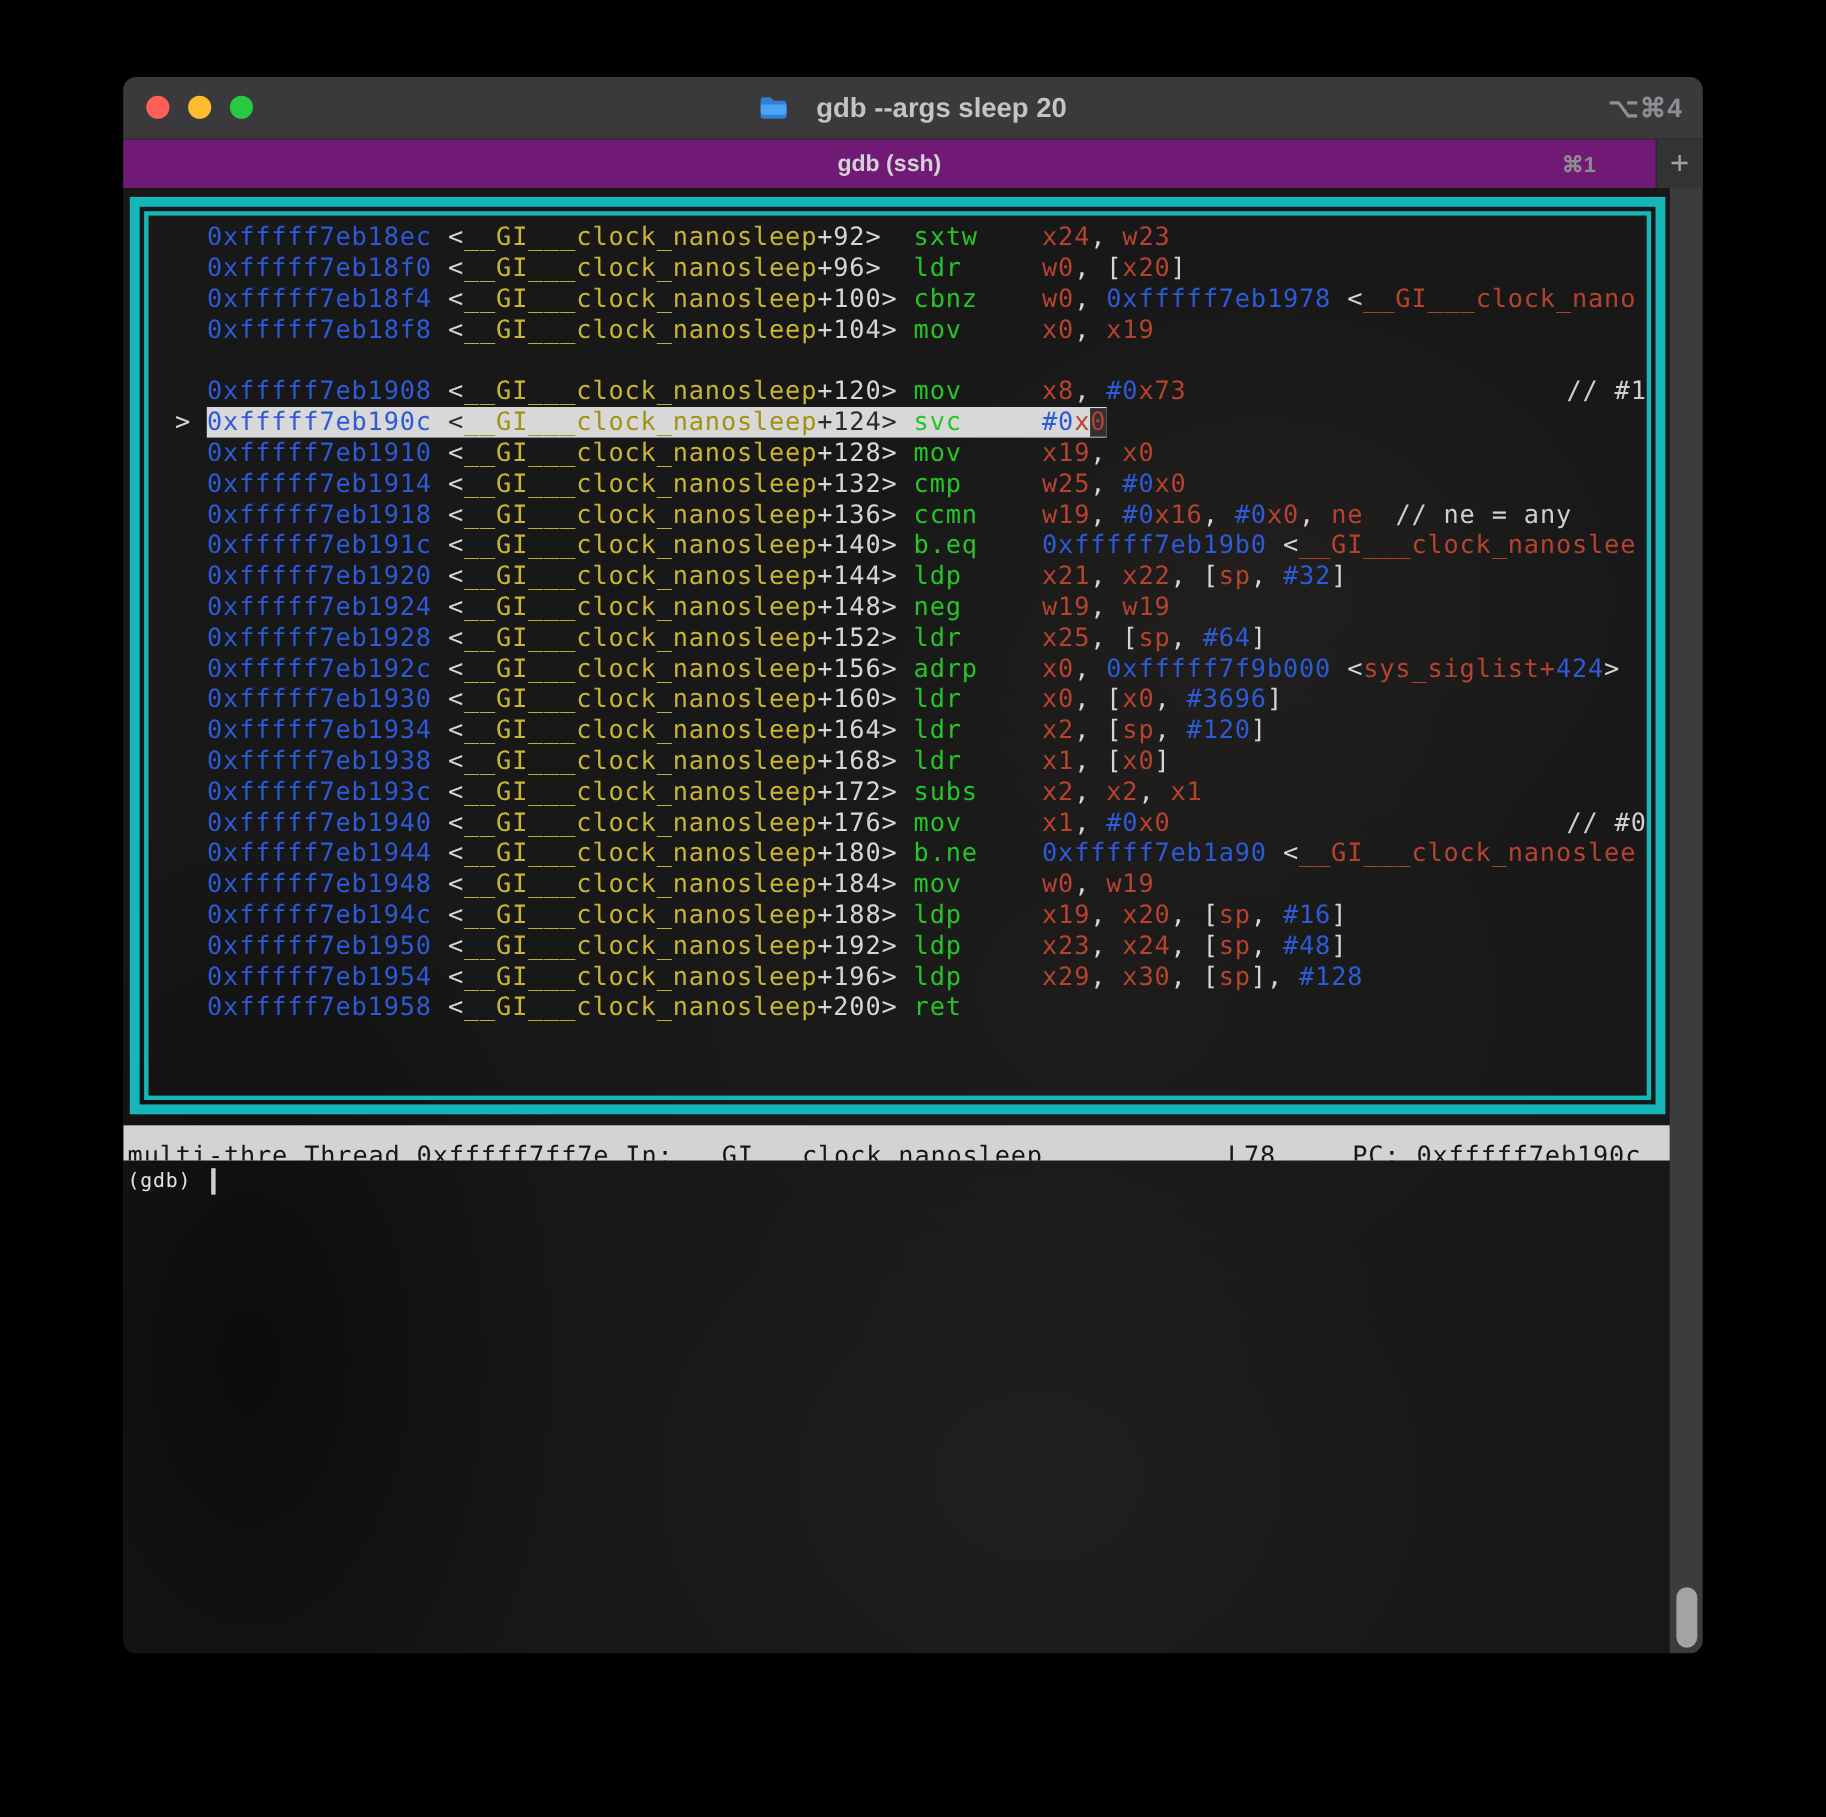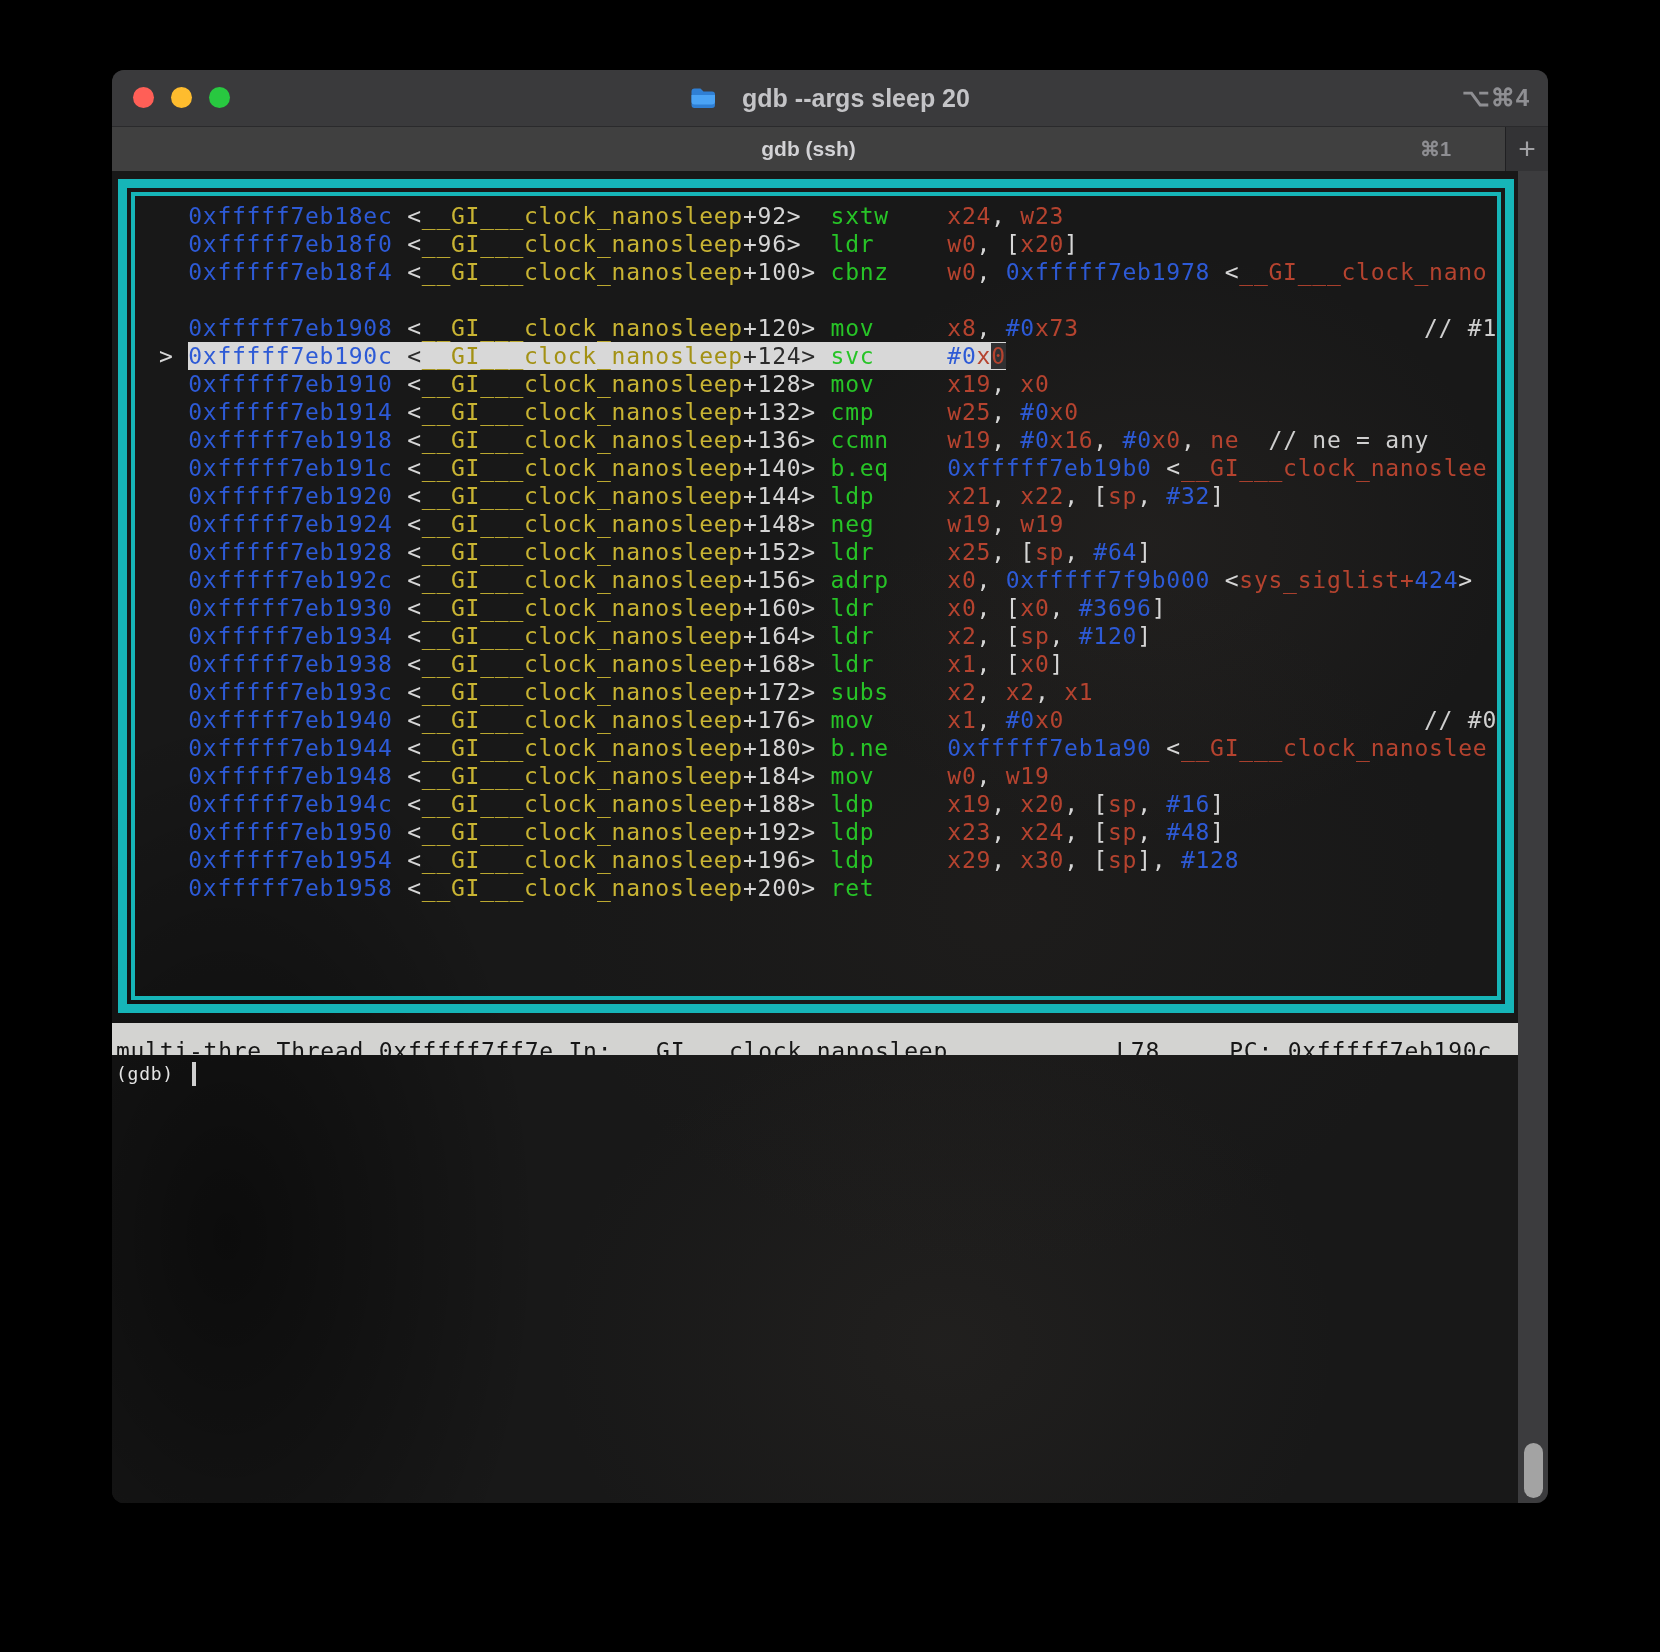--- a/index.html
+++ b/index.html
@@ -28,21 +28,21 @@
     color:#c4c4c7;font-size:25px;font-weight:700;
   }
   .title-right{
     position:absolute;right:18px;top:0;height:56px;display:flex;align-items:center;
     color:#8f8f93;font-size:24px;font-weight:600;letter-spacing:1px;
   }
   
   .tabbar{height:44px;background:#2e2e30;flex:0 0 auto;display:flex;}
   .tab{
     flex:1;position:relative;display:flex;align-items:center;justify-content:center;
-    background:#404040;
+    background:#701a75;
   }
   .tab-label{color:#d2d2d5;font-size:21px;font-weight:700;}
   .tab-shortcut{
     position:absolute;right:54px;color:#8e8e92;font-size:20px;font-weight:600;
   }
   .newtab{
     width:42px;flex:0 0 auto;border-left:1px solid #202022;background:#333335;
     display:flex;align-items:center;justify-content:center;
     color:#a2a2a5;font-size:30px;font-weight:300;line-height:1;
   }
@@ -140,20 +140,21 @@
     </div>
   </div>
 
   <div class="term">
 
     <div class="tui">
       <div class="tui-inner">
           <div class="asm-line"><span class="mk">  </span><span class="lb"><span class="a">0xfffff7eb18ec</span><span class="w"> </span><span class="w">&lt;</span><span class="y">__GI___clock_nanosleep</span><span class="w">+92&gt;</span><span class="w">  </span><span class="mn">sxtw    </span><span class="r">x24</span><span class="w">, </span><span class="r">w23</span></span></div>
           <div class="asm-line"><span class="mk">  </span><span class="lb"><span class="a">0xfffff7eb18f0</span><span class="w"> </span><span class="w">&lt;</span><span class="y">__GI___clock_nanosleep</span><span class="w">+96&gt;</span><span class="w">  </span><span class="mn">ldr     </span><span class="r">w0</span><span class="w">, [</span><span class="r">x20</span><span class="w">]</span></span></div>
           <div class="asm-line"><span class="mk">  </span><span class="lb"><span class="a">0xfffff7eb18f4</span><span class="w"> </span><span class="w">&lt;</span><span class="y">__GI___clock_nanosleep</span><span class="w">+100&gt;</span><span class="w"> </span><span class="mn">cbnz    </span><span class="r">w0</span><span class="w">, </span><span class="b">0xfffff7eb1978</span><span class="w"> &lt;</span><span class="r">__GI___clock_nano</span></span></div>
+          <div class="asm-line"><span class="mk">  </span><span class="lb"><span class="a">0xfffff7eb18f8</span><span class="w"> </span><span class="w">&lt;</span><span class="y">__GI___clock_nanosleep</span><span class="w">+104&gt;</span><span class="w"> </span><span class="mn">mov     </span><span class="r">x0</span><span class="w">, </span><span class="r">x19</span></span></div>
           <div class="asm-line"><span class="mk">  </span></div>
           <div class="asm-line"><span class="mk">  </span><span class="lb"><span class="a">0xfffff7eb1908</span><span class="w"> </span><span class="w">&lt;</span><span class="y">__GI___clock_nanosleep</span><span class="w">+120&gt;</span><span class="w"> </span><span class="mn">mov     </span><span class="r">x8</span><span class="w">, </span><span class="b">#0</span><span class="r">x73</span></span><span class="crt">// #1</span></div>
           <div class="asm-line"><span class="mk">&gt; </span><span class="lb hl"><span class="a">0xfffff7eb190c</span><span class="w"> </span><span class="hd">&lt;</span><span class="yh">__GI___clock_nanosleep</span><span class="hd">+124&gt;</span><span class="hd"> </span><span class="mn">svc     </span><span class="b">#0</span><span class="r">x</span><span class="cur">0</span></span></div>
           <div class="asm-line"><span class="mk">  </span><span class="lb"><span class="a">0xfffff7eb1910</span><span class="w"> </span><span class="w">&lt;</span><span class="y">__GI___clock_nanosleep</span><span class="w">+128&gt;</span><span class="w"> </span><span class="mn">mov     </span><span class="r">x19</span><span class="w">, </span><span class="r">x0</span></span></div>
           <div class="asm-line"><span class="mk">  </span><span class="lb"><span class="a">0xfffff7eb1914</span><span class="w"> </span><span class="w">&lt;</span><span class="y">__GI___clock_nanosleep</span><span class="w">+132&gt;</span><span class="w"> </span><span class="mn">cmp     </span><span class="r">w25</span><span class="w">, </span><span class="b">#0</span><span class="r">x0</span></span></div>
           <div class="asm-line"><span class="mk">  </span><span class="lb"><span class="a">0xfffff7eb1918</span><span class="w"> </span><span class="w">&lt;</span><span class="y">__GI___clock_nanosleep</span><span class="w">+136&gt;</span><span class="w"> </span><span class="mn">ccmn    </span><span class="r">w19</span><span class="w">, </span><span class="b">#0</span><span class="r">x16</span><span class="w">, </span><span class="b">#0</span><span class="r">x0</span><span class="w">, </span><span class="r">ne</span><span class="c">  // ne = any</span></span></div>
           <div class="asm-line"><span class="mk">  </span><span class="lb"><span class="a">0xfffff7eb191c</span><span class="w"> </span><span class="w">&lt;</span><span class="y">__GI___clock_nanosleep</span><span class="w">+140&gt;</span><span class="w"> </span><span class="mn">b.eq    </span><span class="b">0xfffff7eb19b0</span><span class="w"> &lt;</span><span class="r">__GI___clock_nanoslee</span></span></div>
           <div class="asm-line"><span class="mk">  </span><span class="lb"><span class="a">0xfffff7eb1920</span><span class="w"> </span><span class="w">&lt;</span><span class="y">__GI___clock_nanosleep</span><span class="w">+144&gt;</span><span class="w"> </span><span class="mn">ldp     </span><span class="r">x21</span><span class="w">, </span><span class="r">x22</span><span class="w">, [</span><span class="r">sp</span><span class="w">, </span><span class="b">#32</span><span class="w">]</span></span></div>
           <div class="asm-line"><span class="mk">  </span><span class="lb"><span class="a">0xfffff7eb1924</span><span class="w"> </span><span class="w">&lt;</span><span class="y">__GI___clock_nanosleep</span><span class="w">+148&gt;</span><span class="w"> </span><span class="mn">neg     </span><span class="r">w19</span><span class="w">, </span><span class="r">w19</span></span></div>
           <div class="asm-line"><span class="mk">  </span><span class="lb"><span class="a">0xfffff7eb1928</span><span class="w"> </span><span class="w">&lt;</span><span class="y">__GI___clock_nanosleep</span><span class="w">+152&gt;</span><span class="w"> </span><span class="mn">ldr     </span><span class="r">x25</span><span class="w">, [</span><span class="r">sp</span><span class="w">, </span><span class="b">#64</span><span class="w">]</span></span></div>

